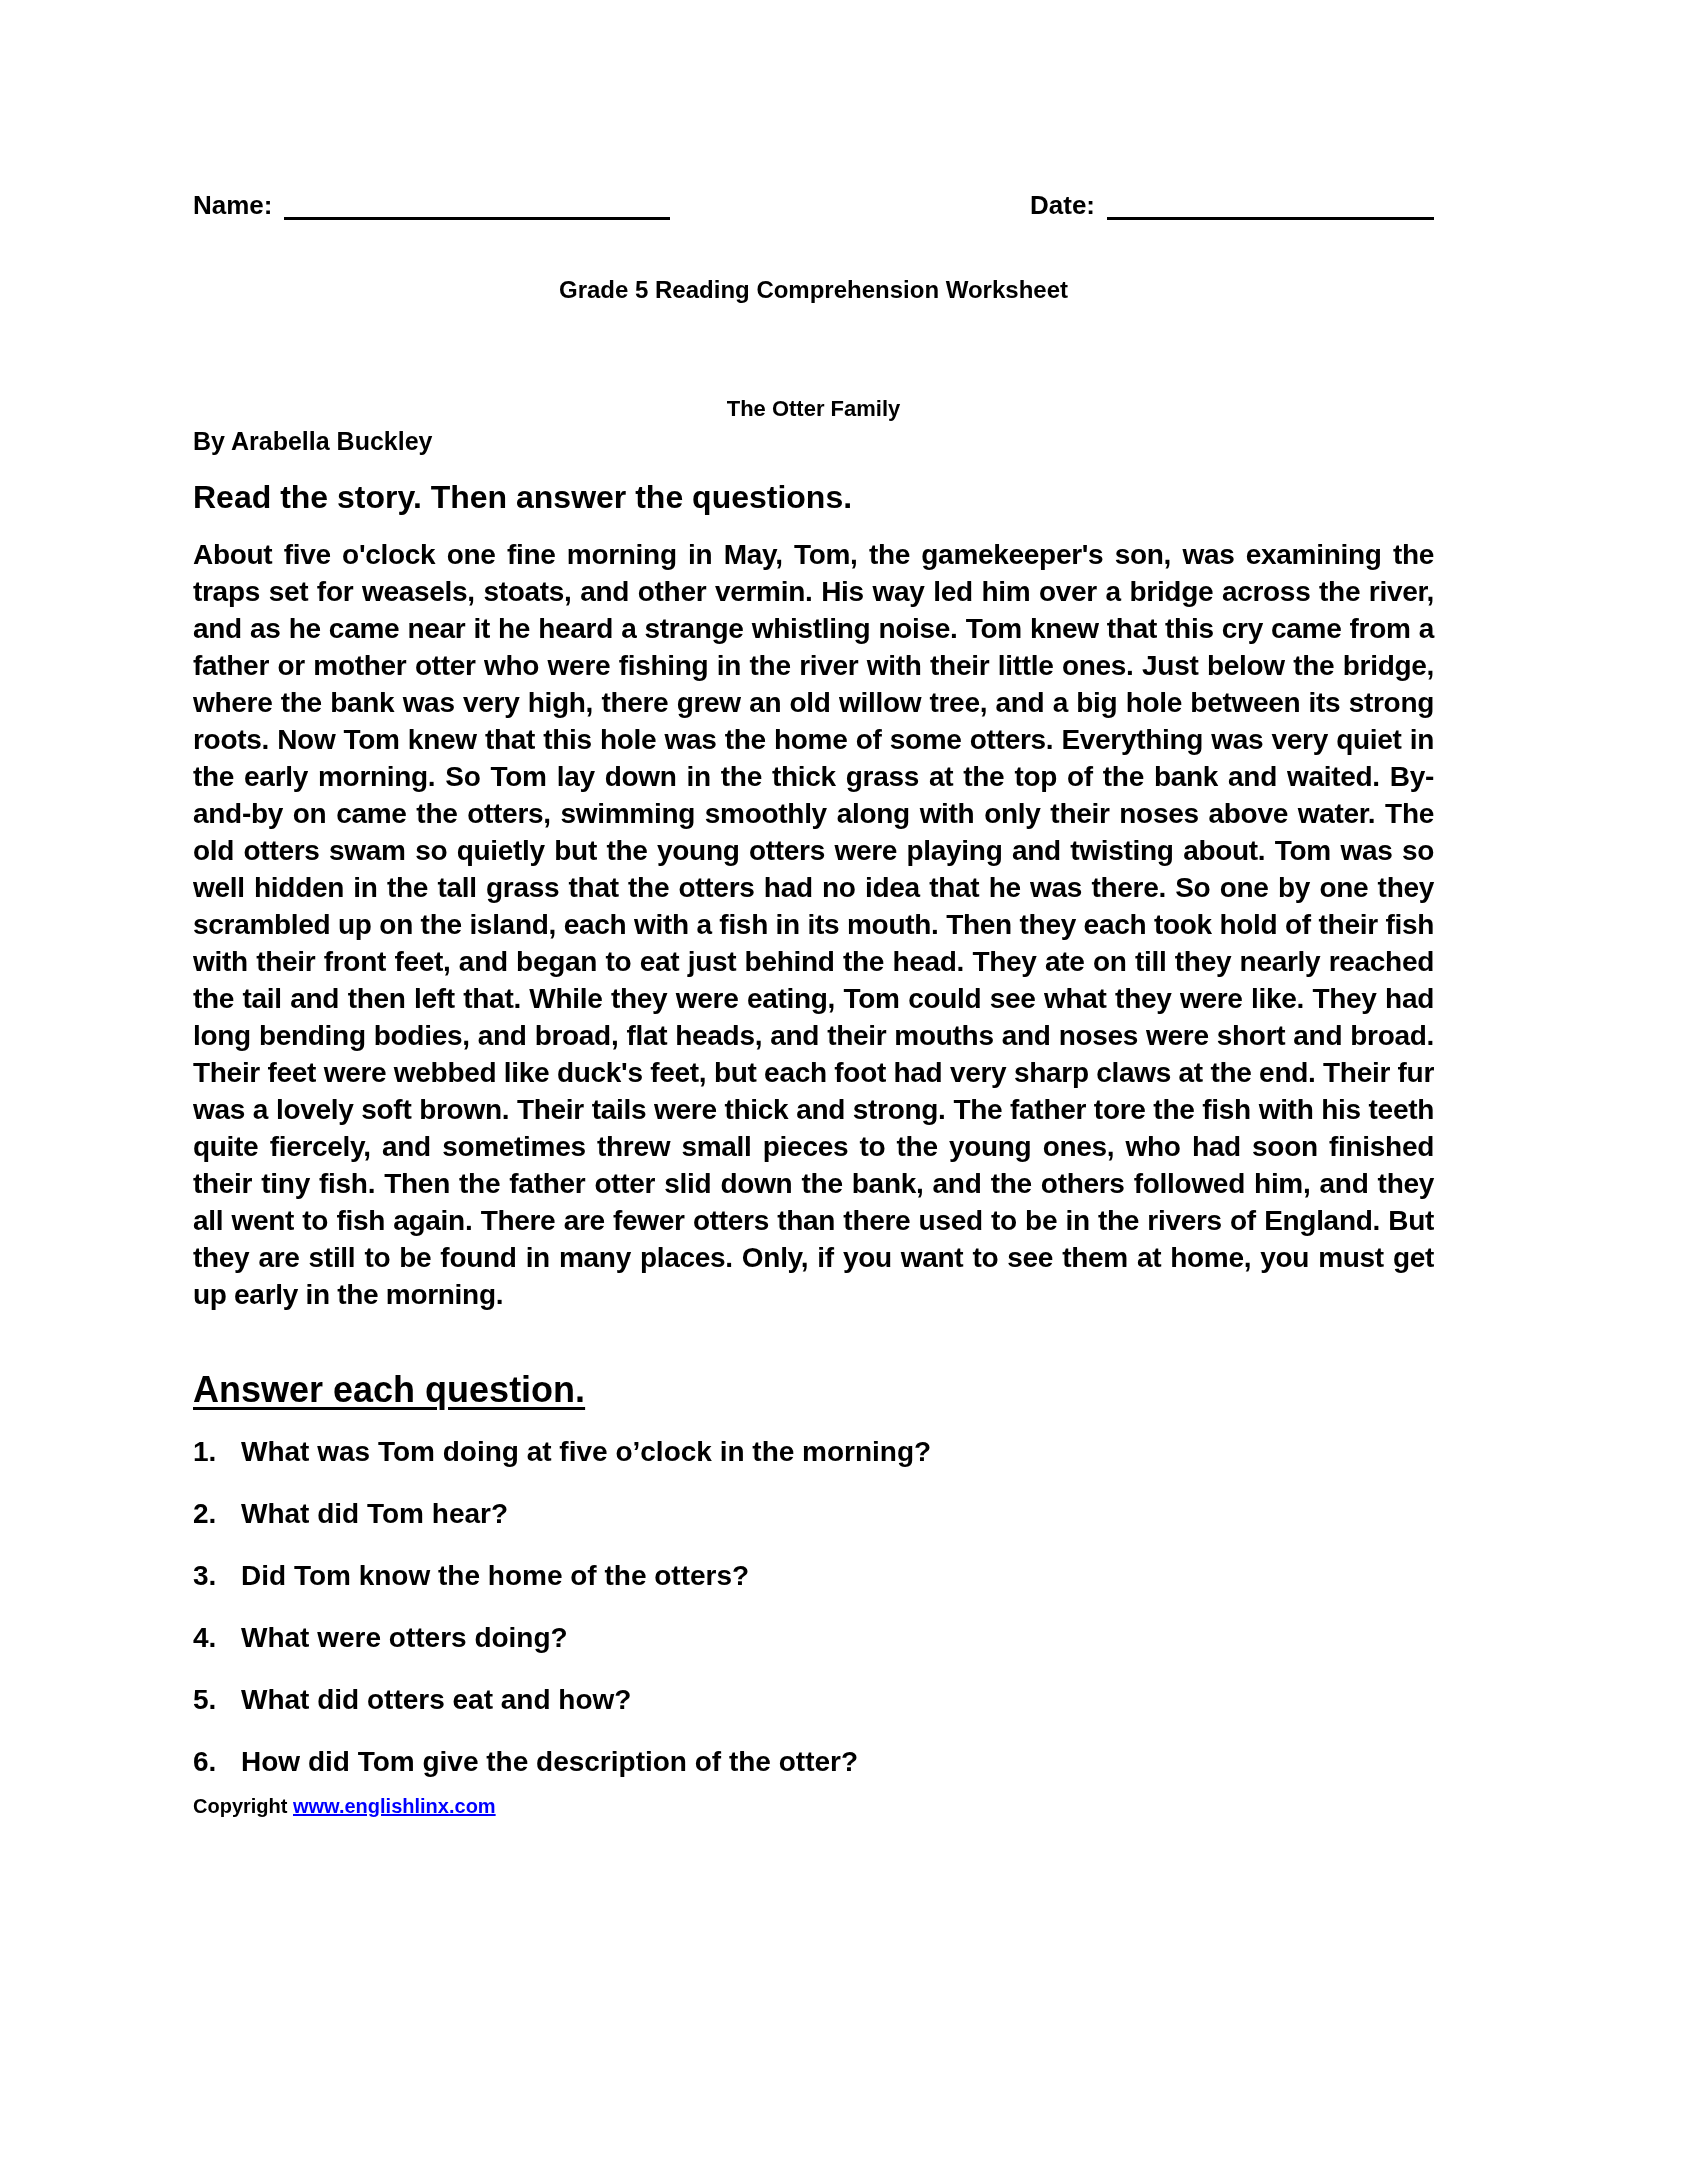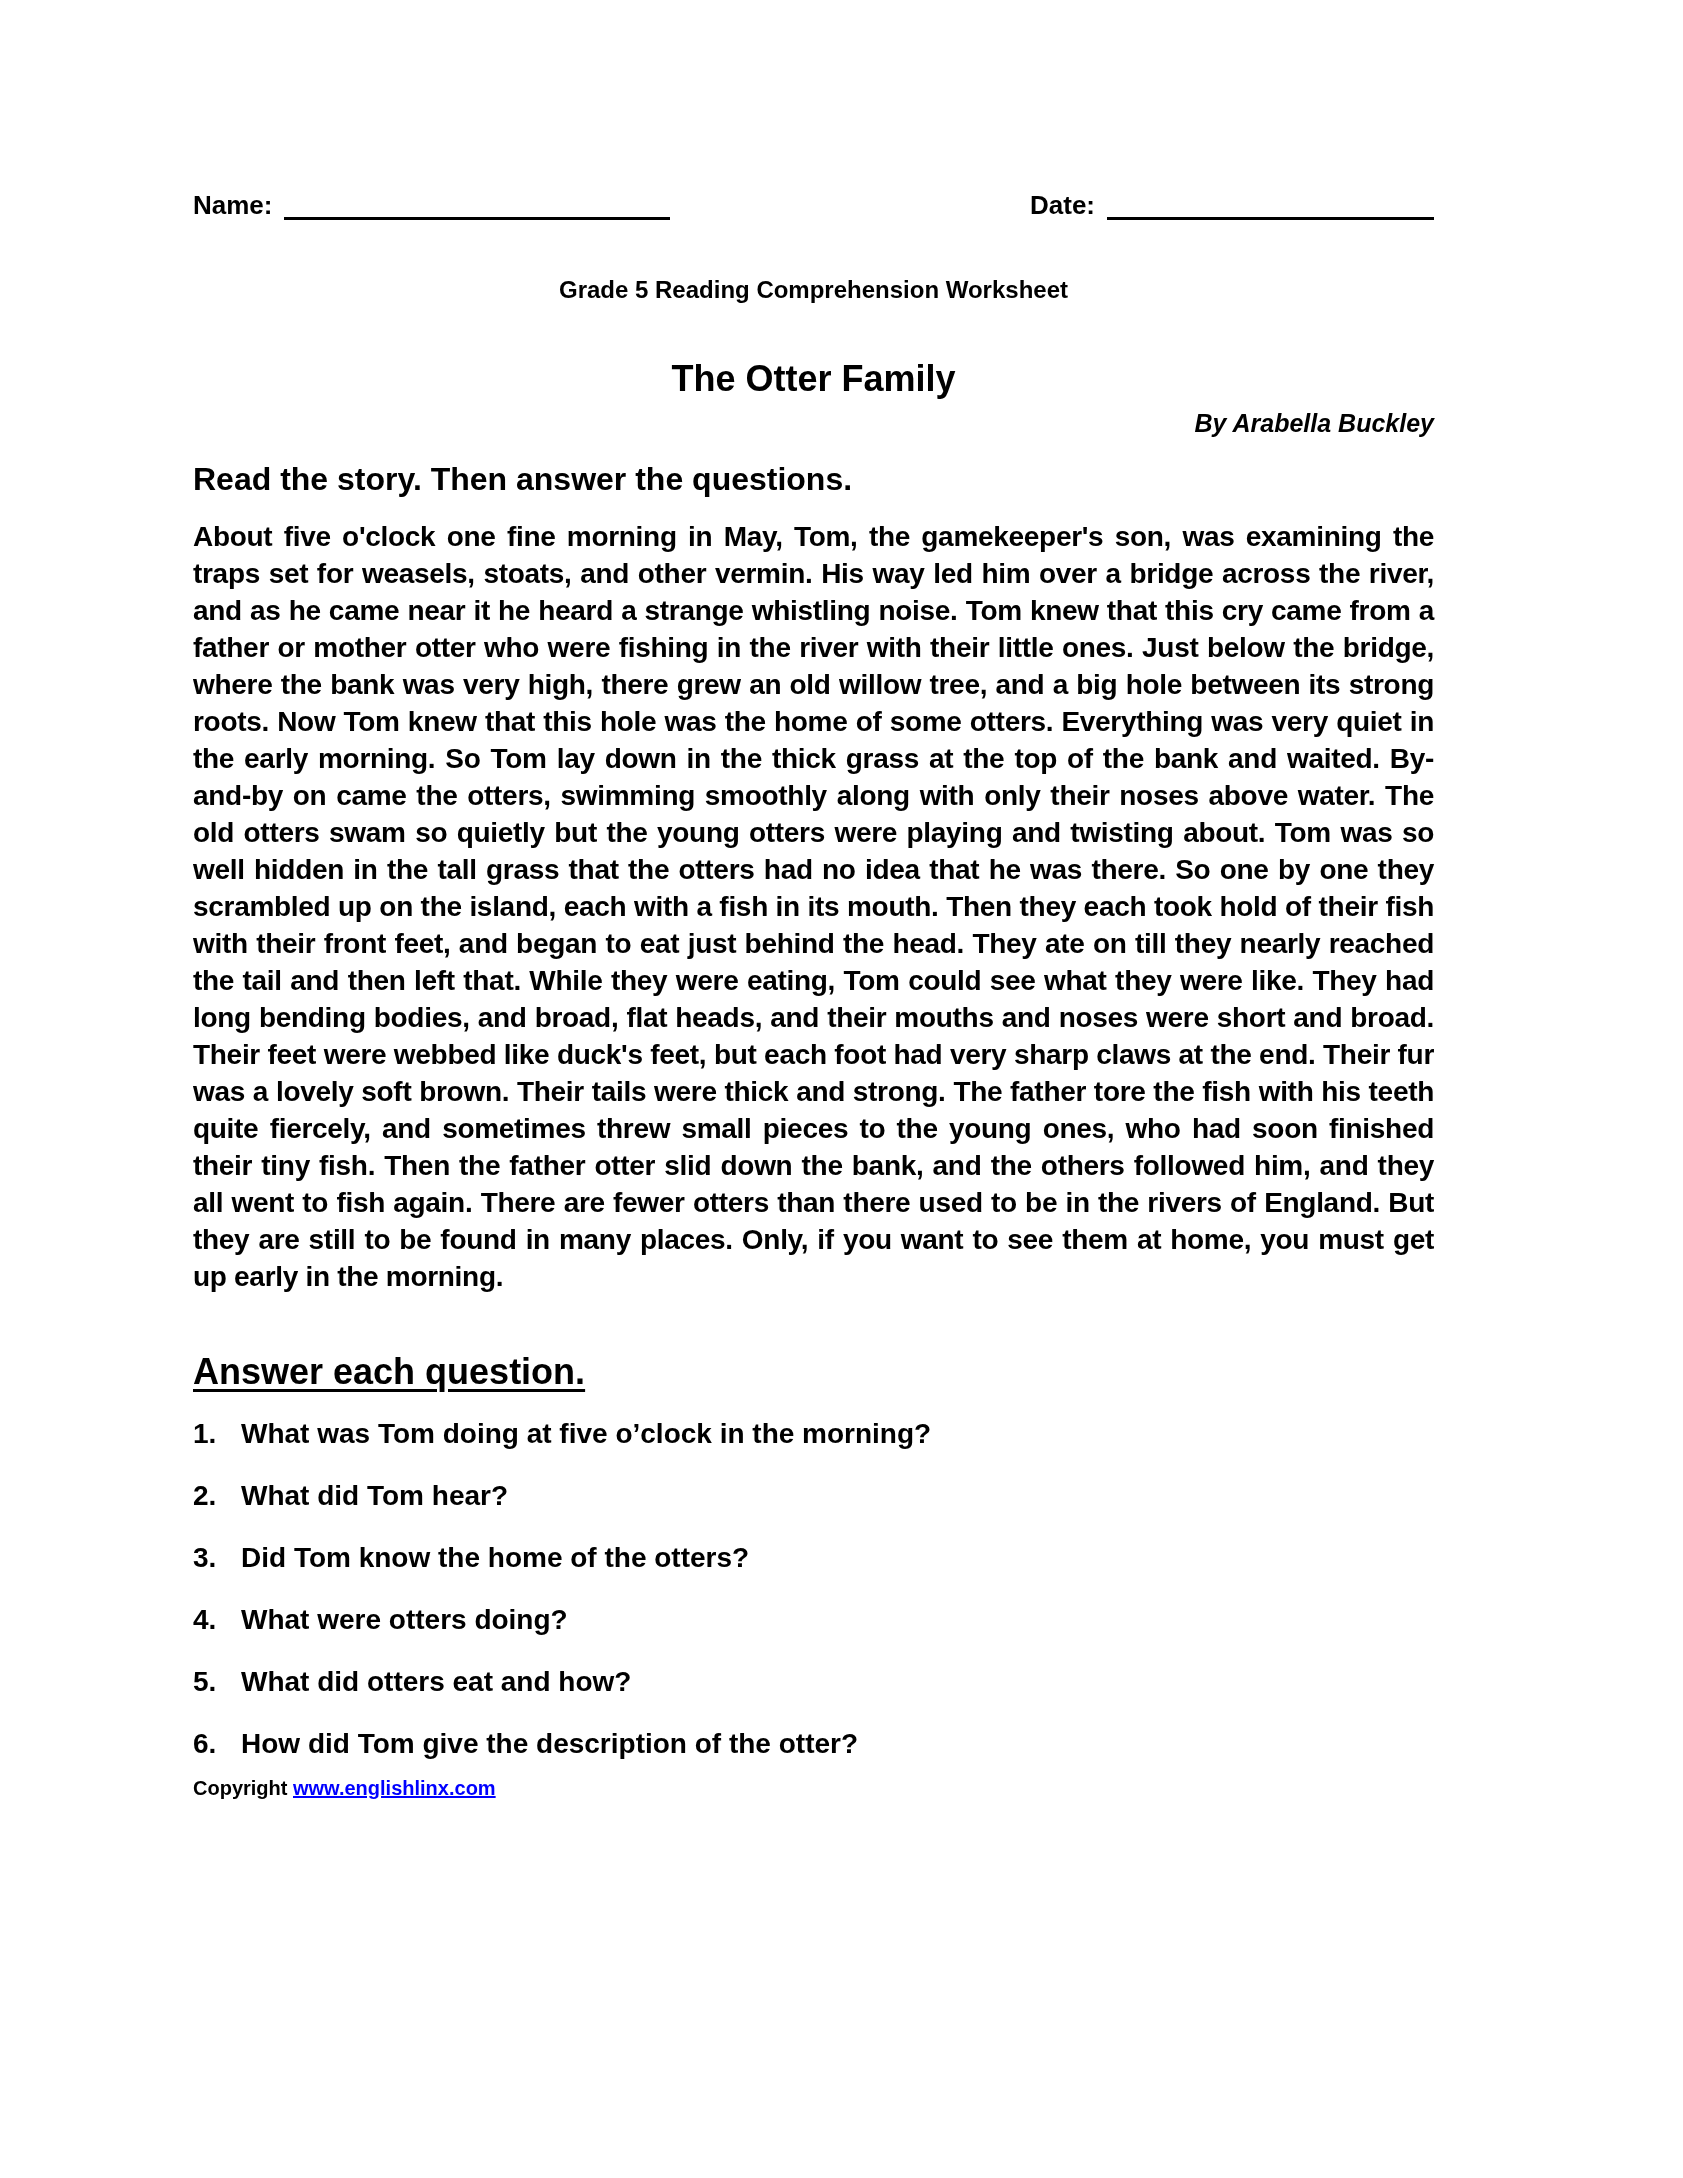--- a/index.html
+++ b/index.html
@@ -47,33 +47,32 @@
 
   
   .main-title {
     margin-top: 50px;
     text-align: center;
     font-weight: bold;
     font-size: 24px;
     line-height: 40px;
   }
   .story-title {
-    margin-top: 51px;
+    margin-top: 81px;
     text-align: center;
     font-weight: bold;
-    font-size: 36px;
+    font-size: 22px;
     line-height: 36px;
   }
   .author {
-    margin-top: 12px;
-    text-align: right;
+    margin-top: 0;
+    text-align: left;
     font-weight: bold;
     font-size: 25px;
     line-height: 28px;
-    font-style: italic;
   }
 
   
   .instruction {
     margin-top: 24px;
     font-weight: bold;
     font-size: 32px;
     line-height: 37px;
   }
   .story-text {

